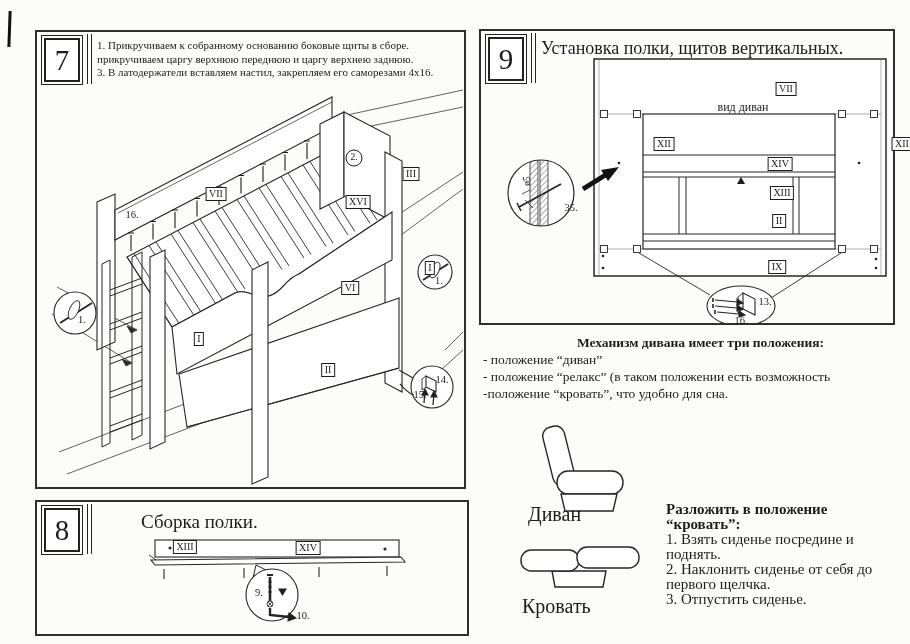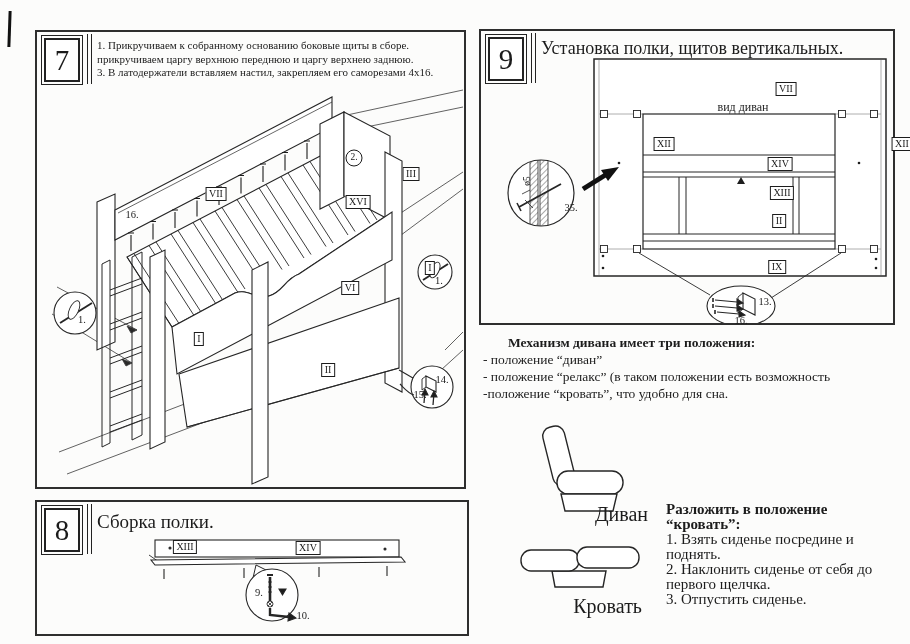--- a/index.html
+++ b/index.html
@@ -16,31 +16,31 @@
   .badge{
     position:absolute;left:7px;top:6px;width:32px;height:40px;
     border:2px solid #222;outline:1.5px solid #222;outline-offset:2px;
     display:flex;align-items:center;justify-content:center;
     font-size:29px;background:#fff;
   }
   .twin{position:absolute;left:50px;top:2px;width:3px;height:50px;border-left:1.5px solid #222;border-right:1.5px solid #222;}
   .instr{position:absolute;left:60px;top:7px;font-size:11px;line-height:13.5px;white-space:nowrap;}
   .sectitle{position:absolute;left:60px;white-space:nowrap;}
   .t9{top:7px;font-size:18px;}
-  .t8{top:9px;font-size:19px;}
+  .t8{top:9px;font-size:19px;margin-left:44px;}
   .dsvg{position:absolute;left:0;top:0;}
   .plabel,.clabel,.nlabel{position:absolute;transform:translate(-50%,-50%);white-space:nowrap;}
   .plabel{border:1px solid #1c1c1c;background:#fff;font-size:10px;line-height:12px;padding:0 2.5px;margin-left:41px;}
   .clabel{border:1px solid #1c1c1c;background:#fff;font-size:9.5px;line-height:13px;width:15px;height:15px;border-radius:50%;text-align:center;}
   .nlabel{font-size:10.5px;line-height:11px;}
   .rot90{transform:translate(-50%,-50%) rotate(-90deg);}
   .mech{position:absolute;left:483px;top:334px;width:410px;font-size:13.5px;line-height:17px;}
-  .mech .mtitle{font-weight:bold;padding-left:25px;}
+  .mech .mtitle{font-weight:bold;padding-left:25px;text-align:center;}
   .sofawrap{position:absolute;left:505px;top:424px;width:150px;height:175px;}
-  .sofalabel{position:absolute;font-size:20px;text-align:right;width:120px;}
+  .sofalabel{position:absolute;font-size:20px;text-align:left;width:120px;}
   .lbl-divan{left:528px;top:503px;}
   .lbl-krovat{left:522px;top:595px;}
   .unfold{position:absolute;left:666px;top:502px;width:230px;font-size:15px;line-height:15px;}
   .unfold .utitle{font-weight:bold;}
   svg{display:block;}
 </style>
 </head>
 <body>
 
 <div class="page">

